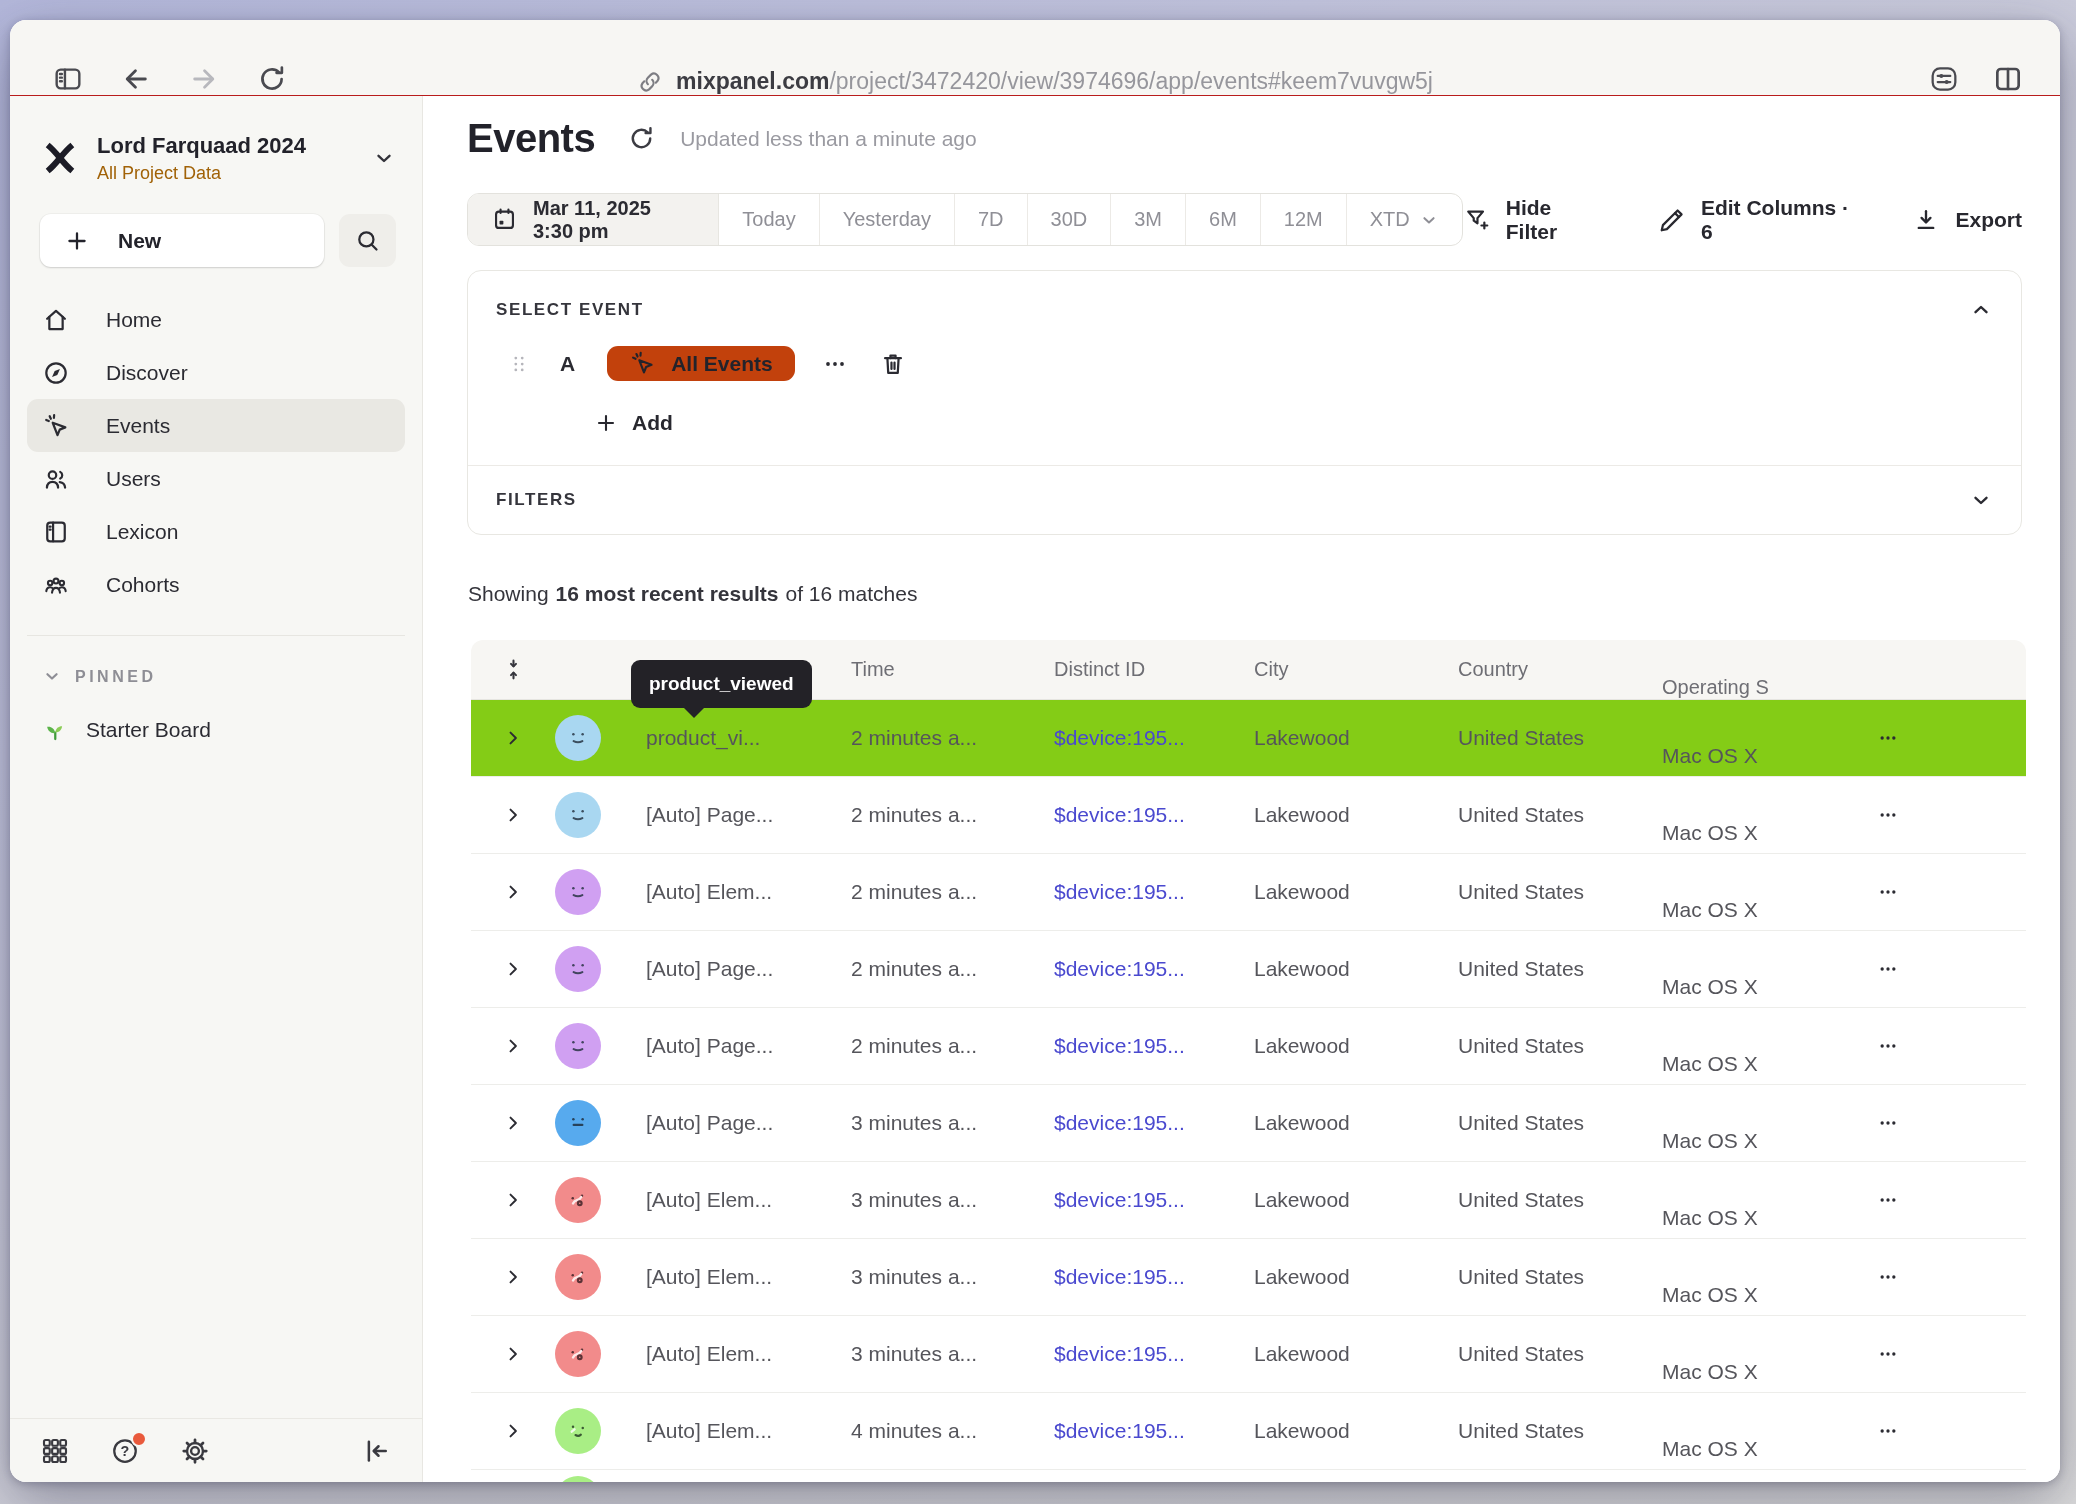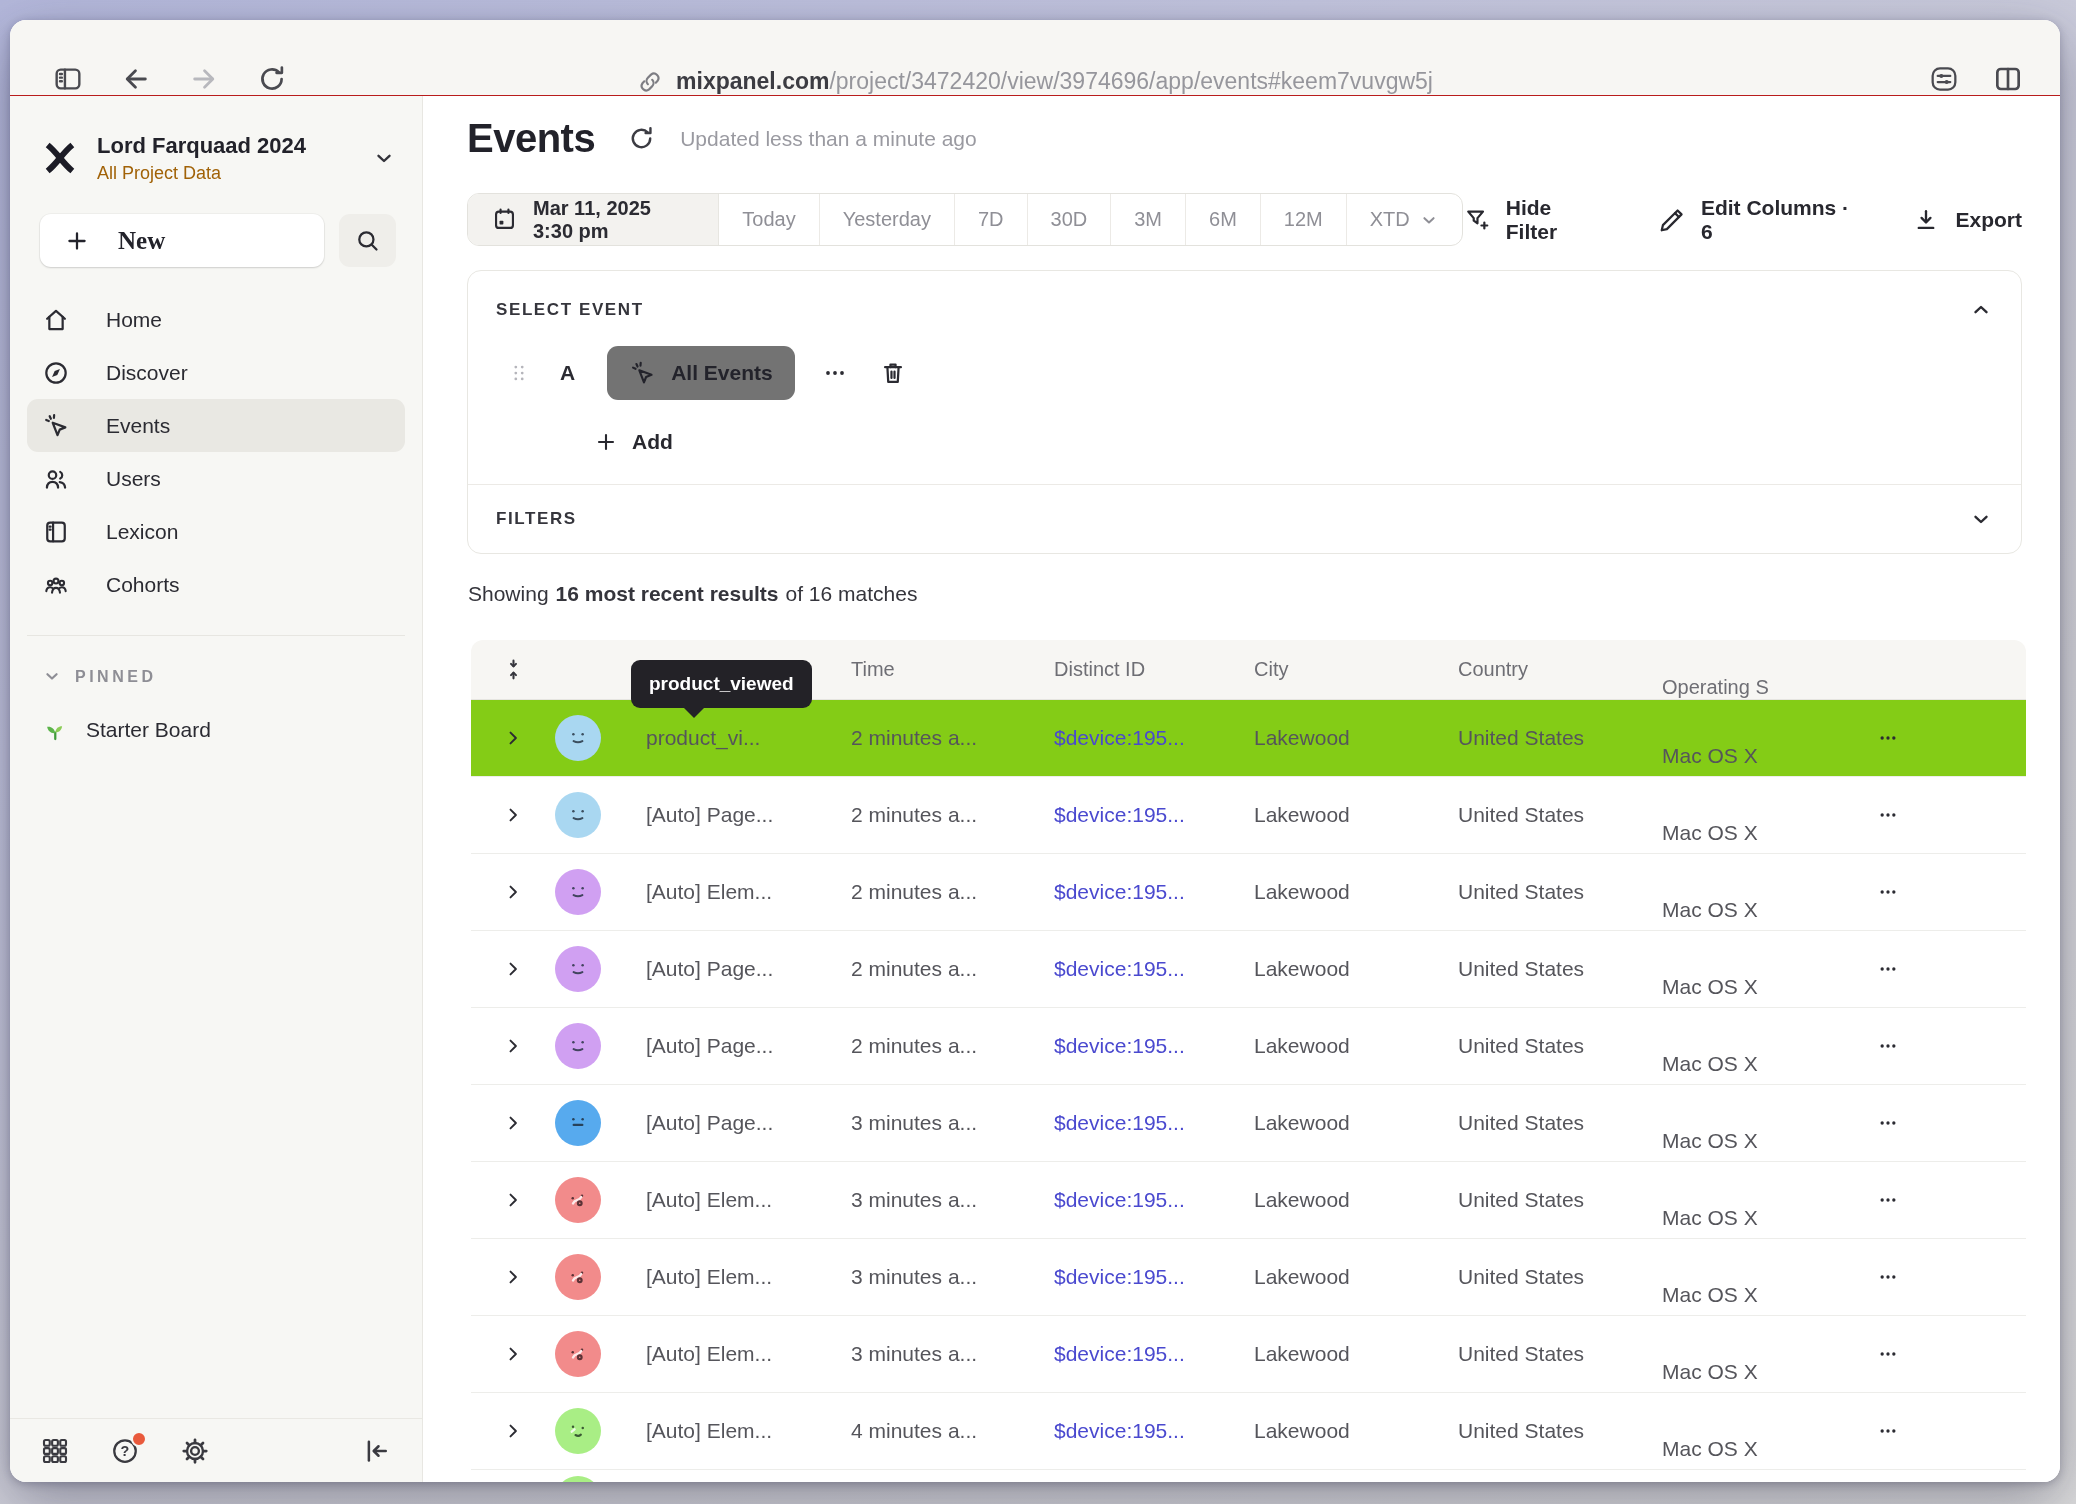--- a/index.html
+++ b/index.html
@@ -34,21 +34,21 @@
   .sidebar { flex:0 0 413px; background:#f7f7f4; border-right:1px solid #e8e7e2; position:relative; }
   .proj { display:flex; align-items:center; margin:36px 26px 0 30px; gap:17px; }
   .proj-txt { line-height:1.25; }
   .proj-name { font-size:22px; font-weight:700; color:#22222a; }
   .proj-sub { font-size:18px; color:#a16207; margin-top:2px; }
   .proj-chevron { margin-left:auto; color:#33333a; }
   .newrow { display:flex; gap:15px; margin:30px 26px 0 30px; }
   .new-btn { flex:1; height:53px; background:#fff; border:none; border-radius:11px;
     box-shadow:0 1px 2px rgba(0,0,0,.14), 0 0 0 1px rgba(0,0,0,.03);
     display:flex; align-items:center; gap:28px; padding-left:24px;
-    font-size:25px; font-weight:600; color:#23232b; font-family:Liberation Serif, serif; }
+    font-size:21px; font-weight:600; color:#23232b; font-family:Liberation Sans, sans-serif; }
   .search-btn { width:57px; height:53px; background:#efeeea; border:none; border-radius:11px;
     display:flex; align-items:center; justify-content:center; color:#2b2b32; }
   .nav { margin:26px 17px 0; }
   .nav-item { display:flex; align-items:center; gap:36px; height:53px; padding:0 15px;
     border-radius:11px; font-size:21px; font-weight:500; color:#2b2b32; cursor:default; }
   .nav-item.active { background:#e9e8e3; }
   .nav-item .ic { width:28px; color:#2b2b32; }
   .side-div { height:1px; background:#e7e6e1; margin:24px 17px 0; }
   .pinned-head { display:flex; align-items:flex-end; gap:13px; margin:30px 0 0 32px;
     font-size:16px; font-weight:700; letter-spacing:3.5px; color:#8e8e95; }
@@ -82,22 +82,22 @@
 
   .qcard { position:absolute; left:44px; top:174px; right:38px;
     border:1px solid #e8e7e2; border-radius:14px; background:#fff; }
   .q-select { padding:27px 28px 30px; }
   .q-head { display:flex; align-items:center; font-size:17px; font-weight:700;
     letter-spacing:1.6px; color:#35353c; }
   .q-collapse { margin-left:auto; color:#2b2b32; }
   .q-row { display:flex; align-items:center; margin-top:24px; }
   .drag { color:#b5b5bb; margin-left:12px; }
   .q-letter { font-size:21px; font-weight:600; color:#2b2b32; margin-left:30px; }
-  .chip { display:flex; align-items:center; gap:15px; height:54px; padding:0 22px;
-    margin-left:32px; background:#737373; border-radius:11px;
+  .chip { display:flex; align-items:center; gap:15px; height:35px; padding:0 22px;
+    margin-left:32px; background:#c2410c; border-radius:11px;
     font-size:21px; font-weight:700; color:#23232b; }
   .q-more { margin-left:28px; color:#2b2b32; }
   .q-trash { margin-left:32px; color:#2b2b32; }
   .q-add { display:flex; align-items:center; gap:14px; margin:30px 0 0 98px;
     font-size:21px; font-weight:600; color:#28282f; }
   .q-div { height:1px; background:#eceae6; }
   .q-filters { display:flex; align-items:center; height:68px; padding:0 28px;
     font-size:17px; font-weight:700; letter-spacing:1.6px; color:#35353c; }
 
   .summary { position:absolute; left:45px; top:486px; display:flex; gap:7px;

